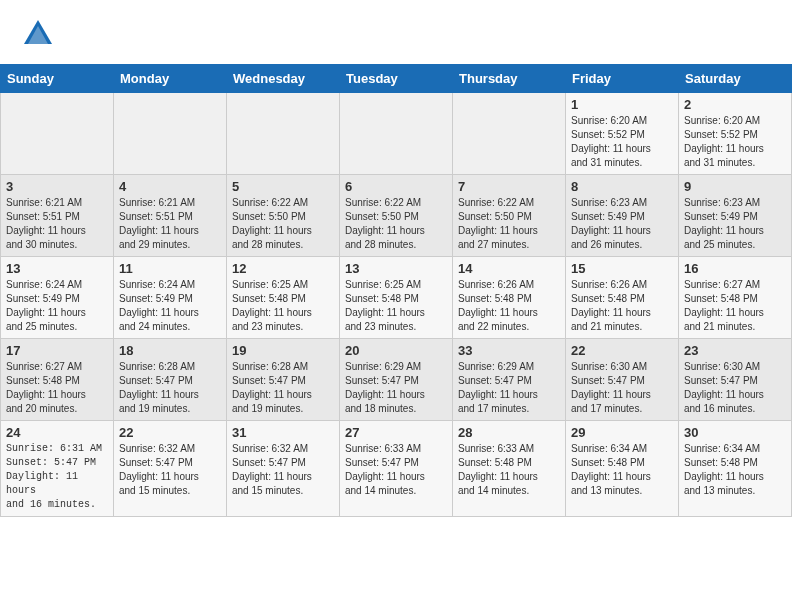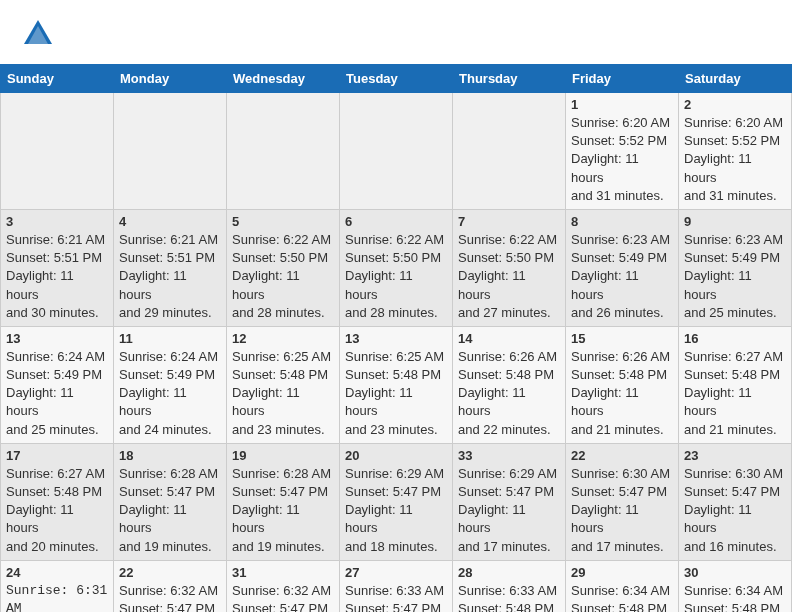--- a/index.html
+++ b/index.html
@@ -83,21 +83,21 @@
     .calendar tbody tr:nth-child(even) td {
       background: #e8e8e8;
     }
     .day-num {
       font-size: 13px;
       font-weight: bold;
       display: block;
       margin-bottom: 2px;
     }
     .day-info {
-      font-size: 13px;
+      font-size: 10px;
       line-height: 1.4;
       color: #333;
     }
     .empty-cell {
       background: #f0f0f0 !important;
     }
   </style>
 </head>
 <body>
 

